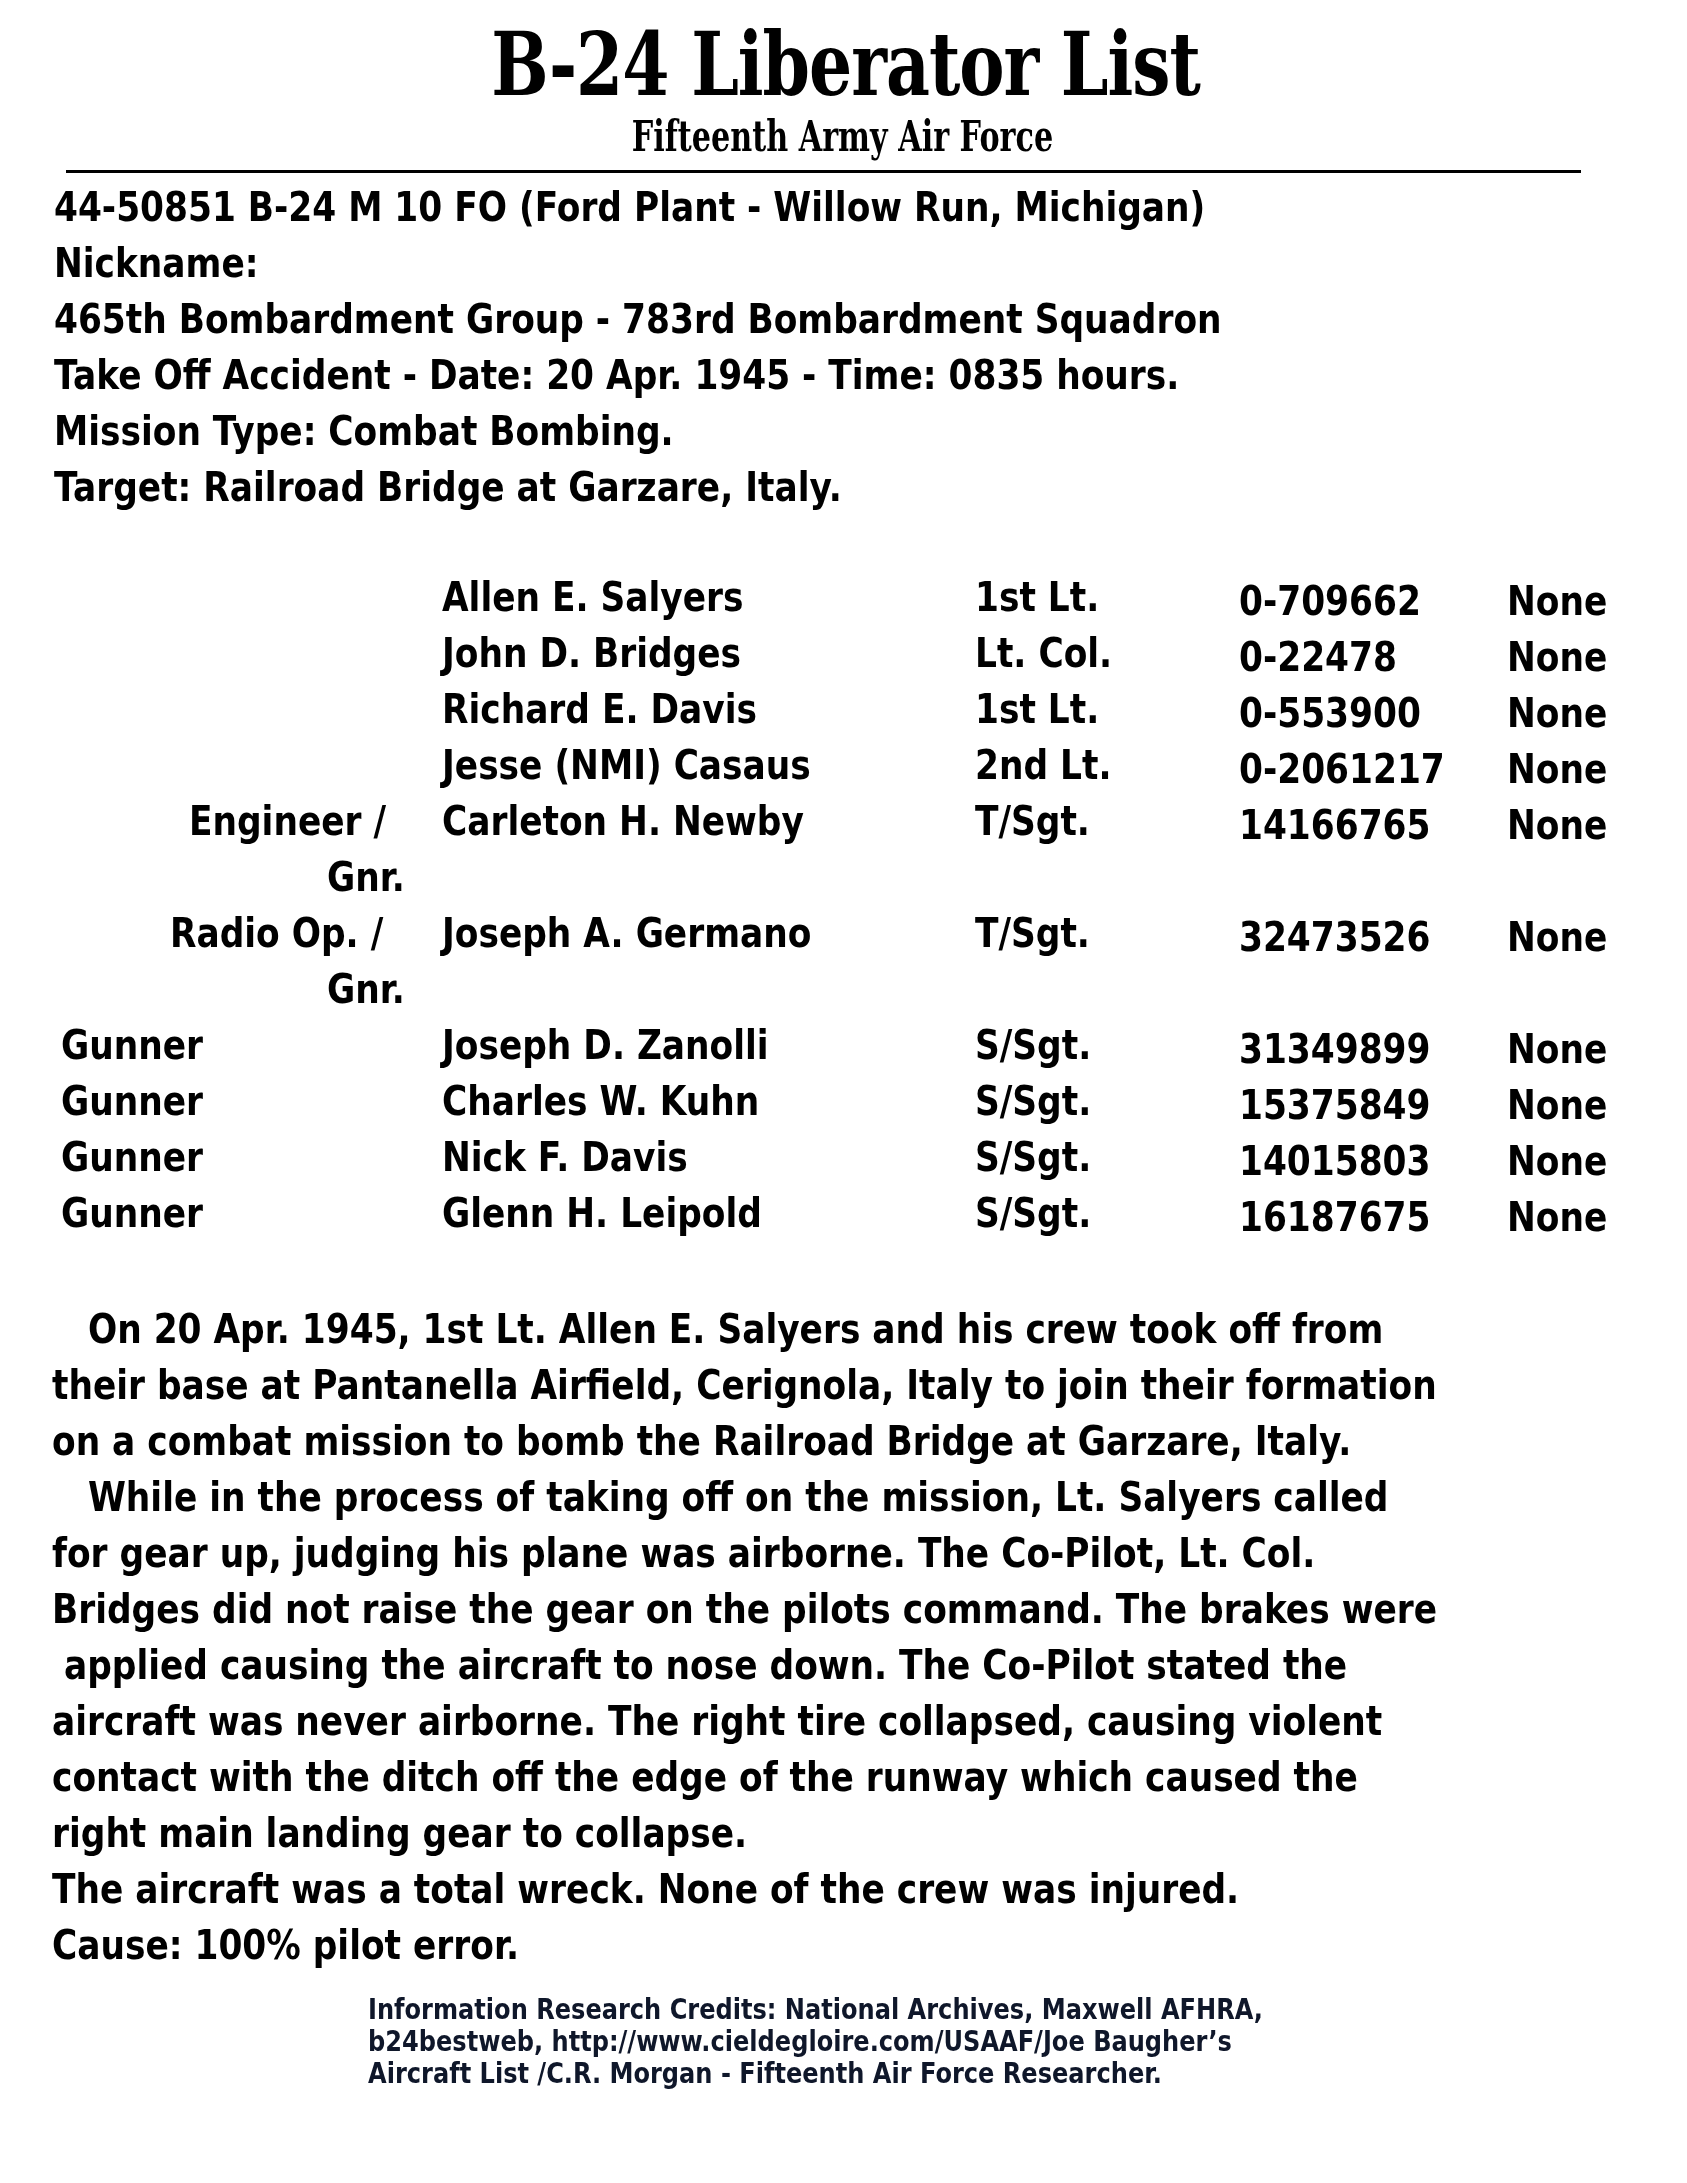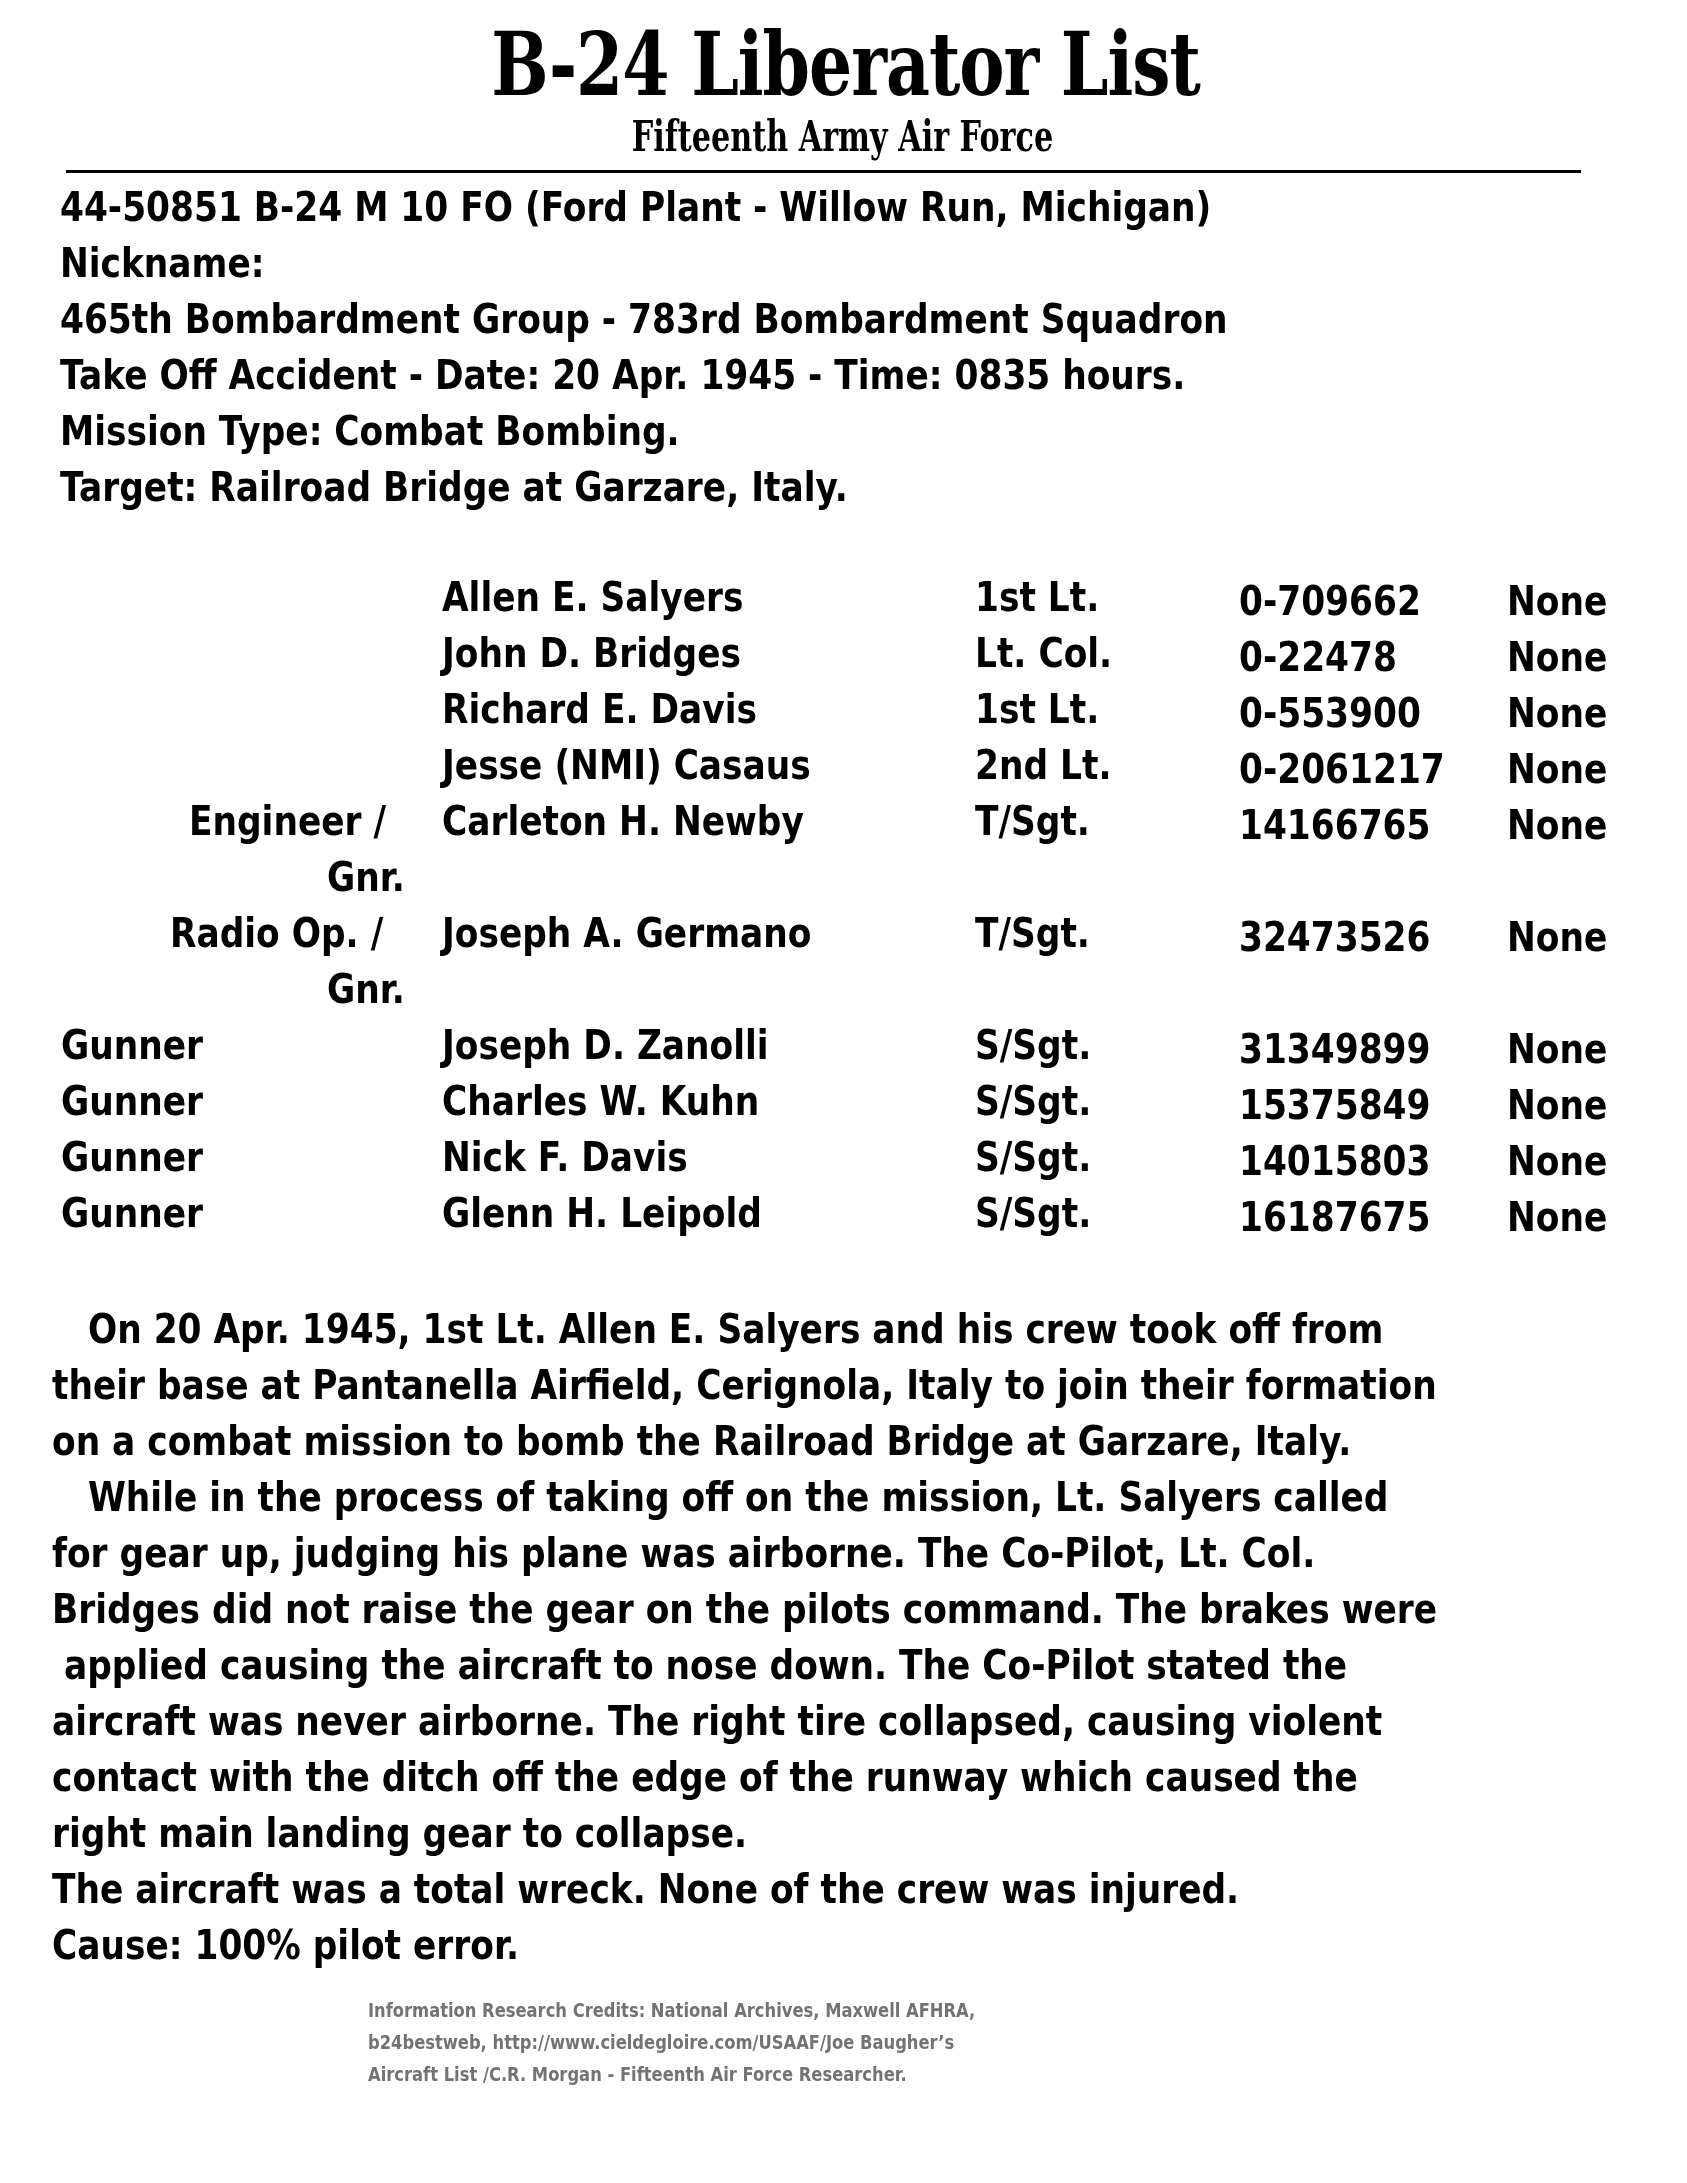--- a/index.html
+++ b/index.html
@@ -45,21 +45,21 @@
     .rule {
       position: absolute;
       left: 66px;
       width: 1515px;
       top: 170px;
       height: 2.6px;
       background: #000000;
     }
     .header-block {
       position: absolute;
-      left: 60px;
+      left: 54px;
       top: 179px;
       width: 1588px;
     }
     .header-line {
       font-family: "DejaVu Sans", sans-serif;
       font-weight: bold;
       font-size: 40px;
       line-height: 56px;
       white-space: nowrap;
       transform: scaleX(0.86);
@@ -112,22 +112,22 @@
       transform: scaleX(0.86);
       transform-origin: 0 0;
     }
     .credits {
       position: absolute;
       left: 368px;
       top: 1994px;
       width: 1125px;
       font-family: "DejaVu Sans", sans-serif;
       font-weight: bold;
-      font-size: 19px;
-      color: #737373;
+      font-size: 28px;
+      color: #0f172a;
     }
     .credit-line {
       line-height: 32px;
       white-space: nowrap;
       transform: scaleX(0.86);
       transform-origin: 0 0;
     }
   </style>
 </head>
 <body>

